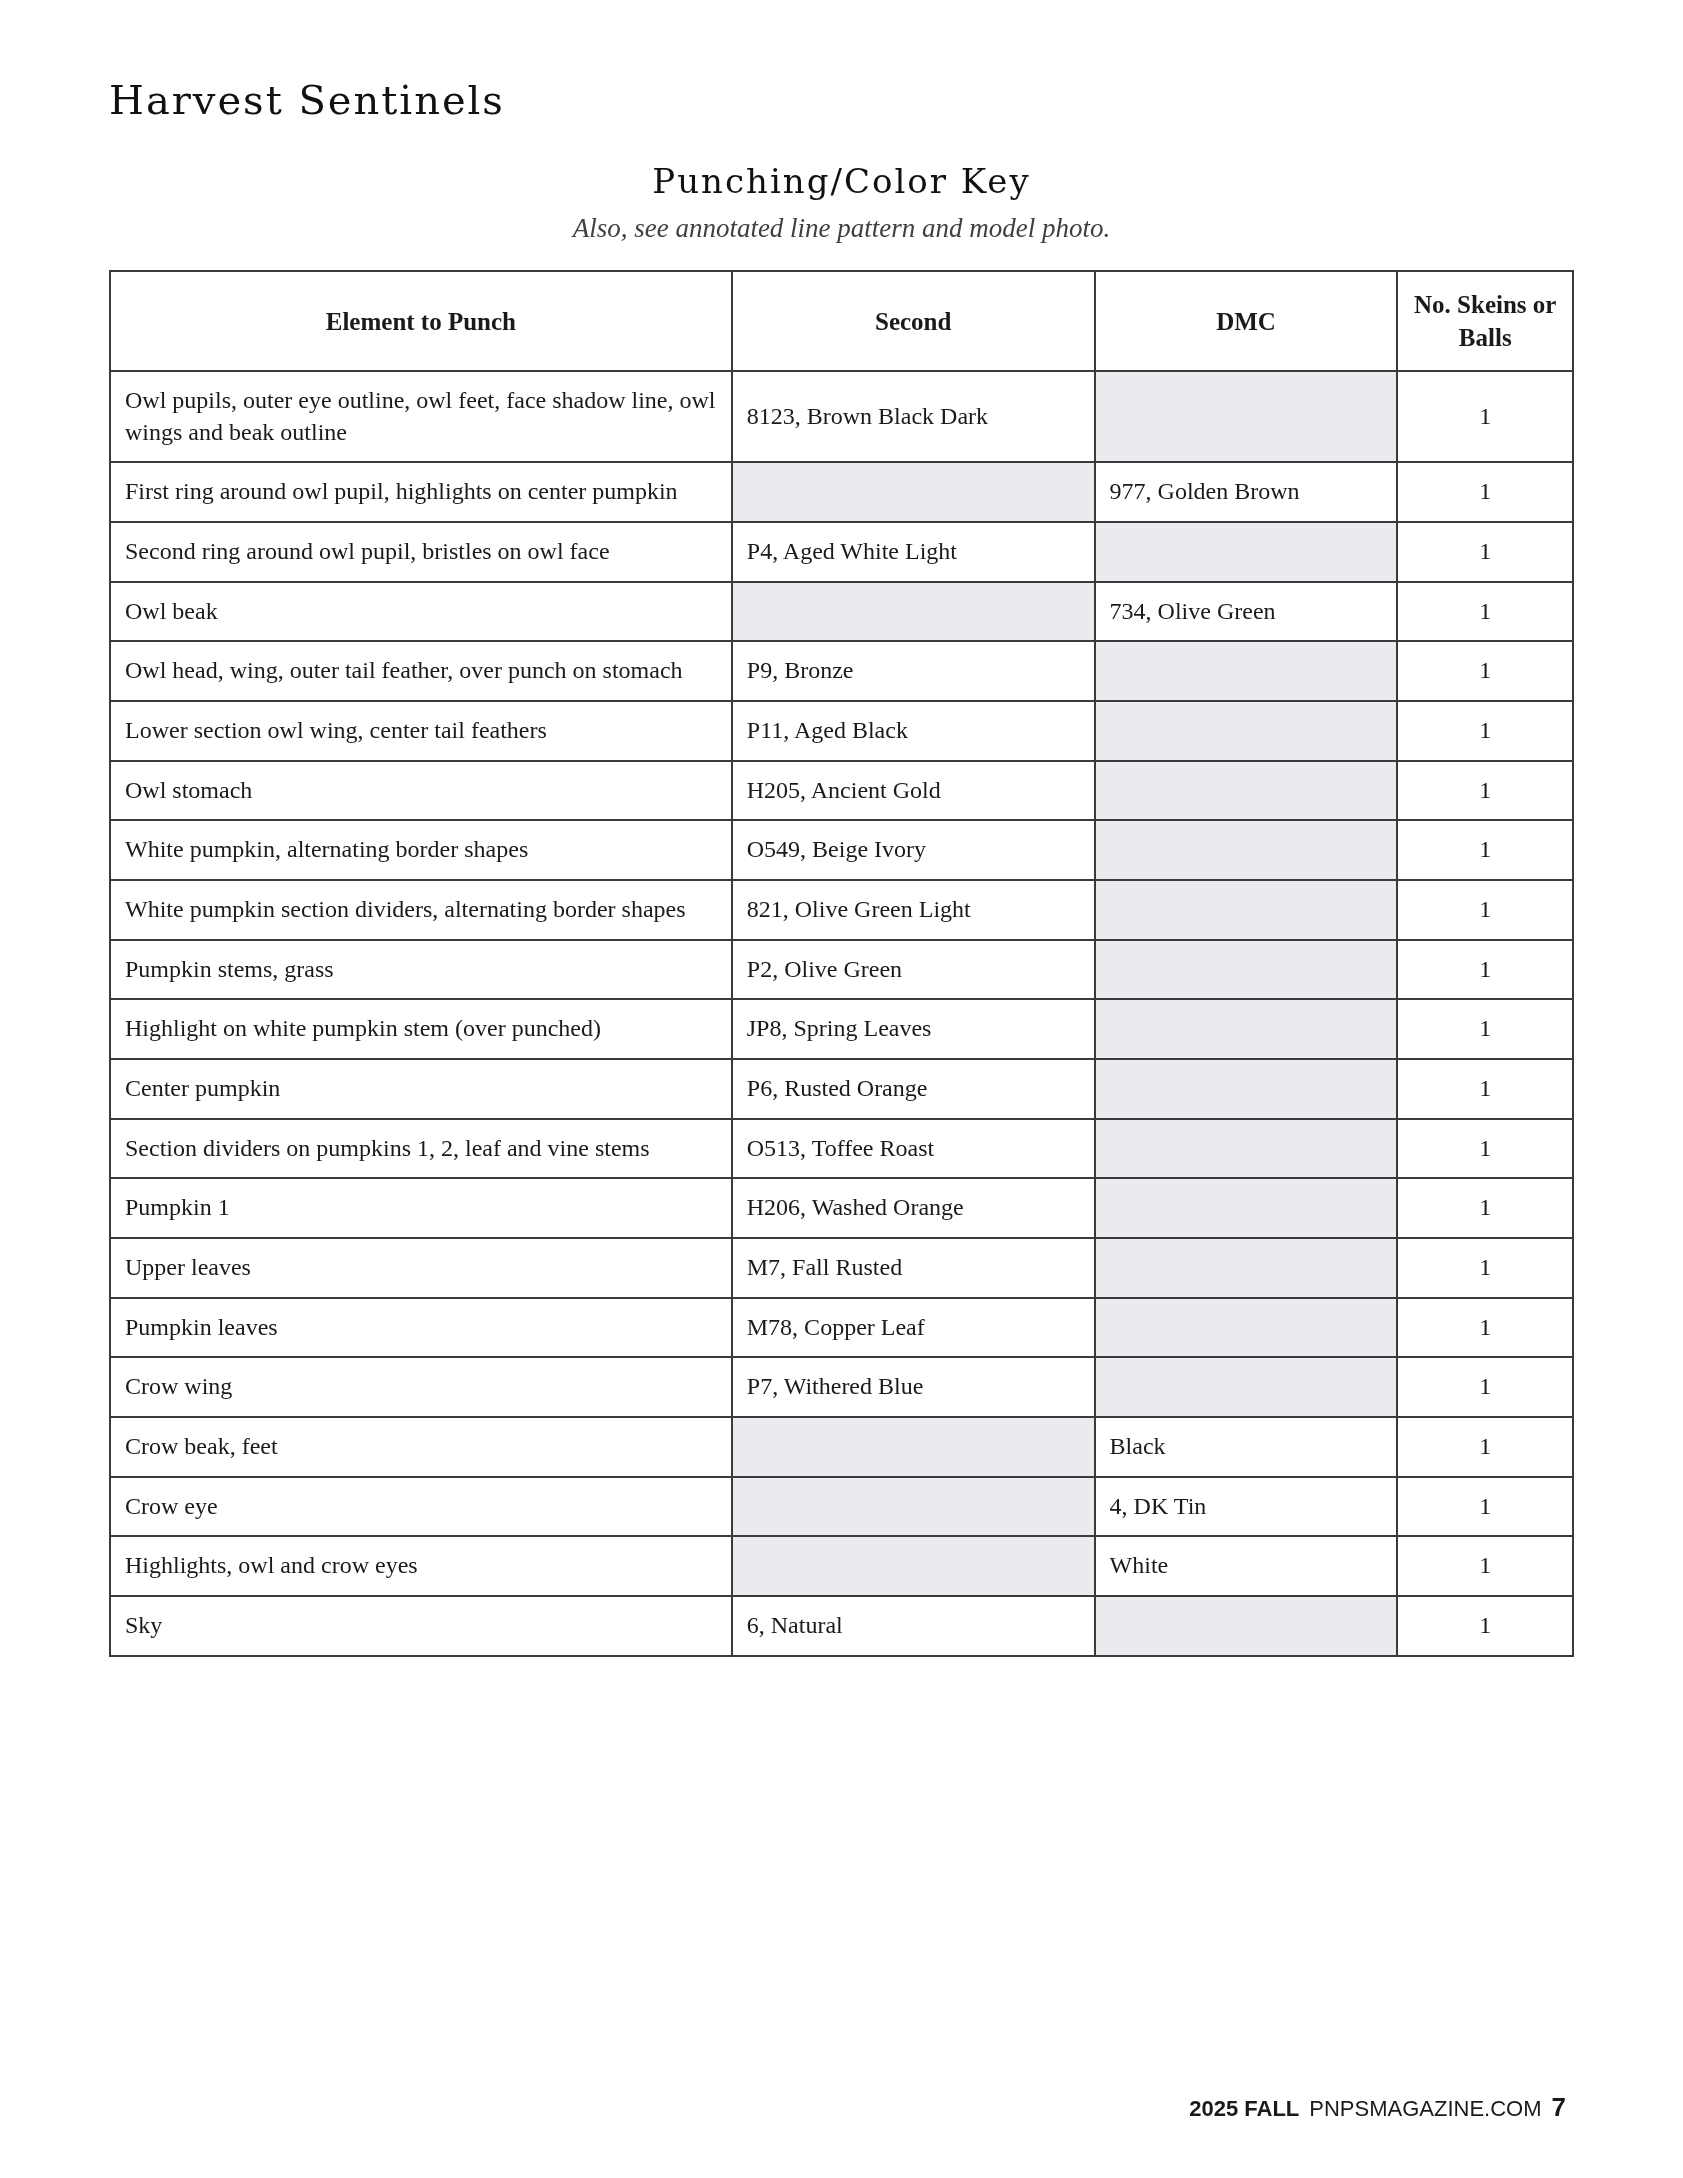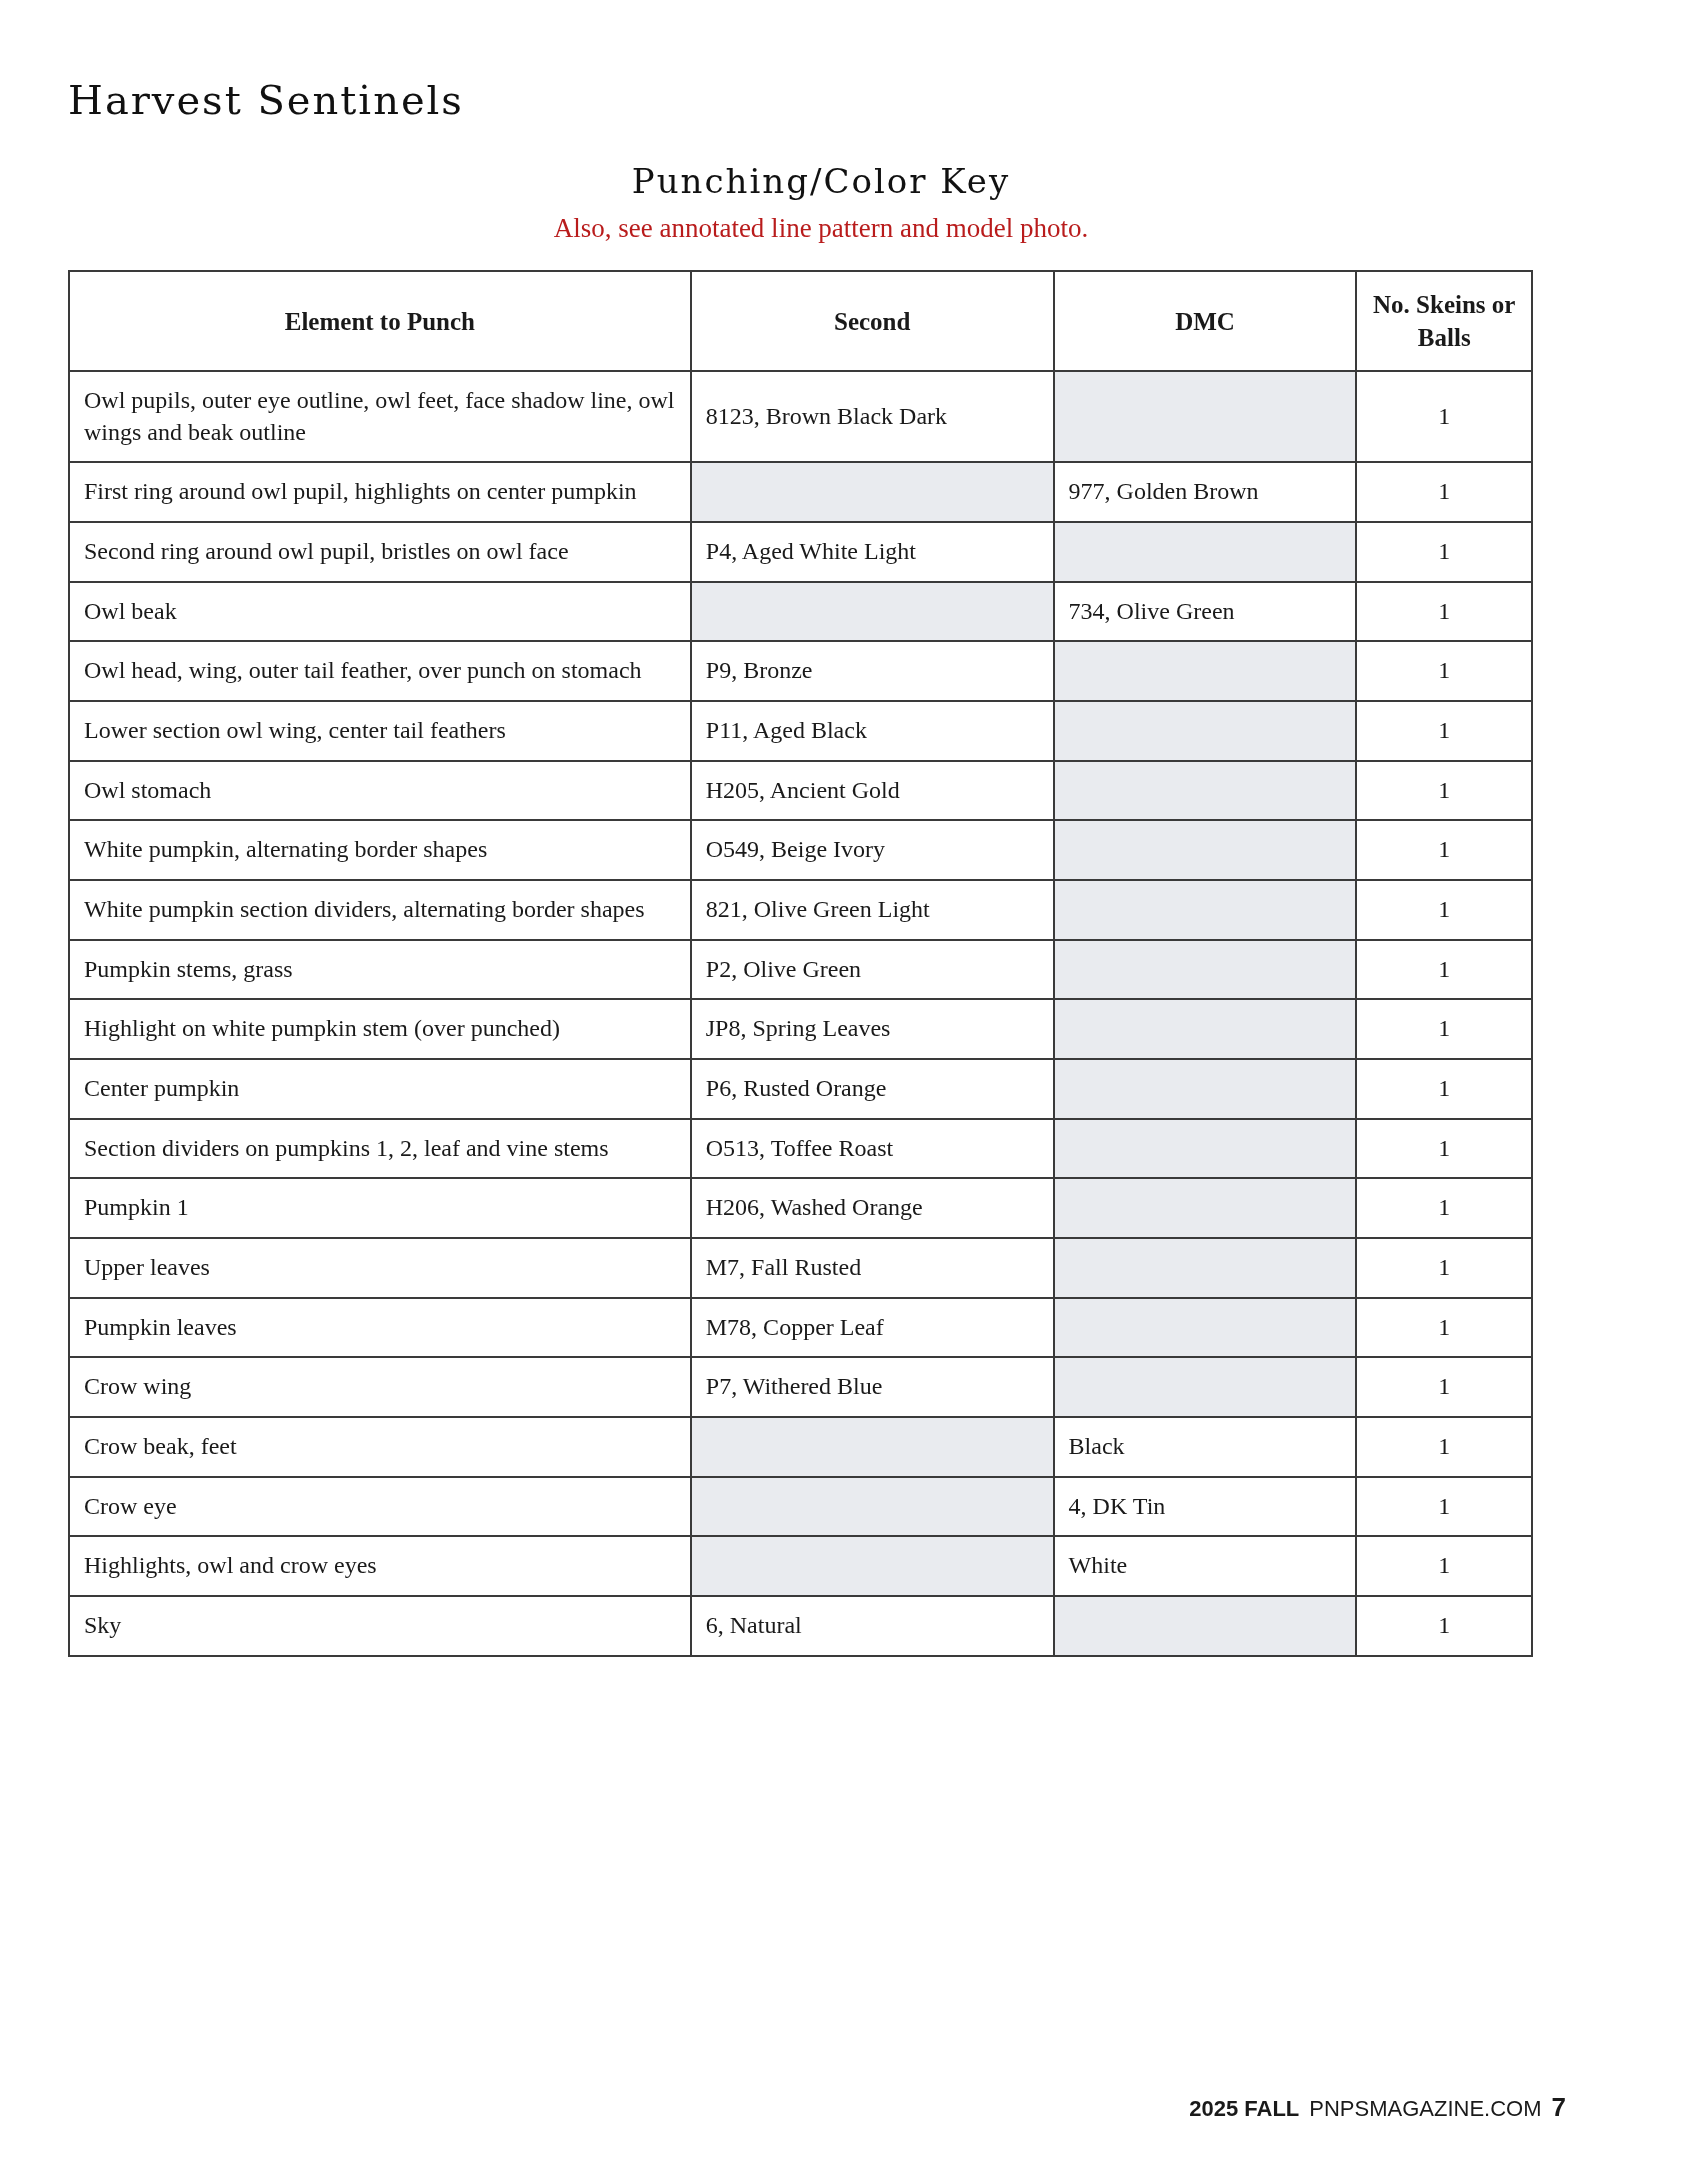--- a/index.html
+++ b/index.html
@@ -7,21 +7,21 @@
     width: 1683px;
     height: 2178px;
     background: #ffffff;
     font-family: "Liberation Serif", serif;
     color: #1a1a1a;
   }
   .page {
     position: relative;
     width: 1683px;
     height: 2178px;
-    padding: 77px 109px 0 68px;
+    padding: 77px 109px 0 109px;
   }
   .page-title {
     font-family: "DejaVu Serif", serif;
     font-size: 40px;
     font-weight: 500;
     letter-spacing: 2px;
     color: #111;
   }
   .key-head {
     text-align: center;
@@ -30,21 +30,22 @@
   .key-title {
     font-family: "DejaVu Serif", serif;
     font-size: 34px;
     font-weight: 500;
     letter-spacing: 2px;
     color: #111;
   }
   .key-subtitle {
     margin-top: 12px;
     font-size: 27px;
-    color: #b91c1c;
+    font-style: italic;
+    color: #404040;
   }
   table.color-key {
     margin-top: 26px;
     width: 1465px;
     border-collapse: collapse;
     table-layout: fixed;
   }
   table.color-key th, table.color-key td {
     border: 2px solid #3a3a3a;
     font-size: 24px;

